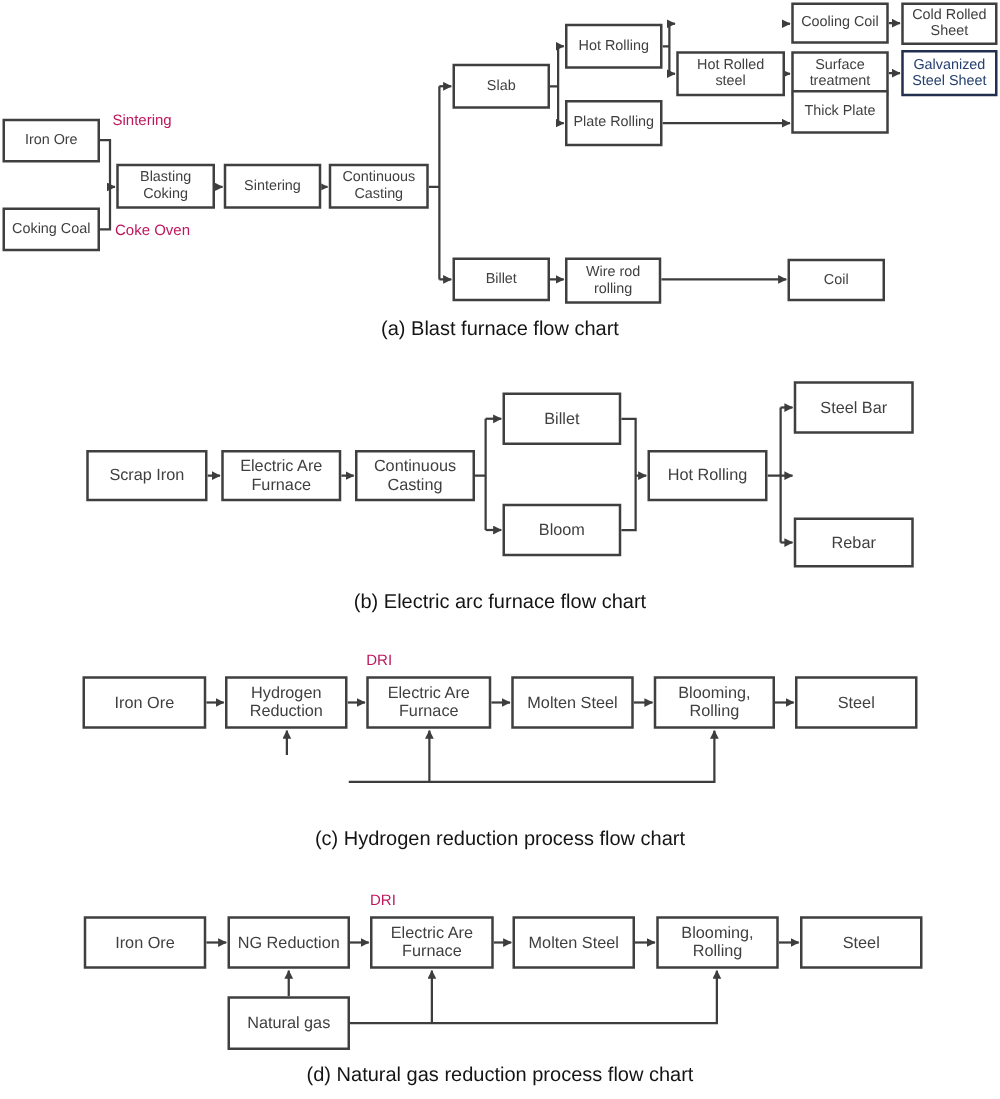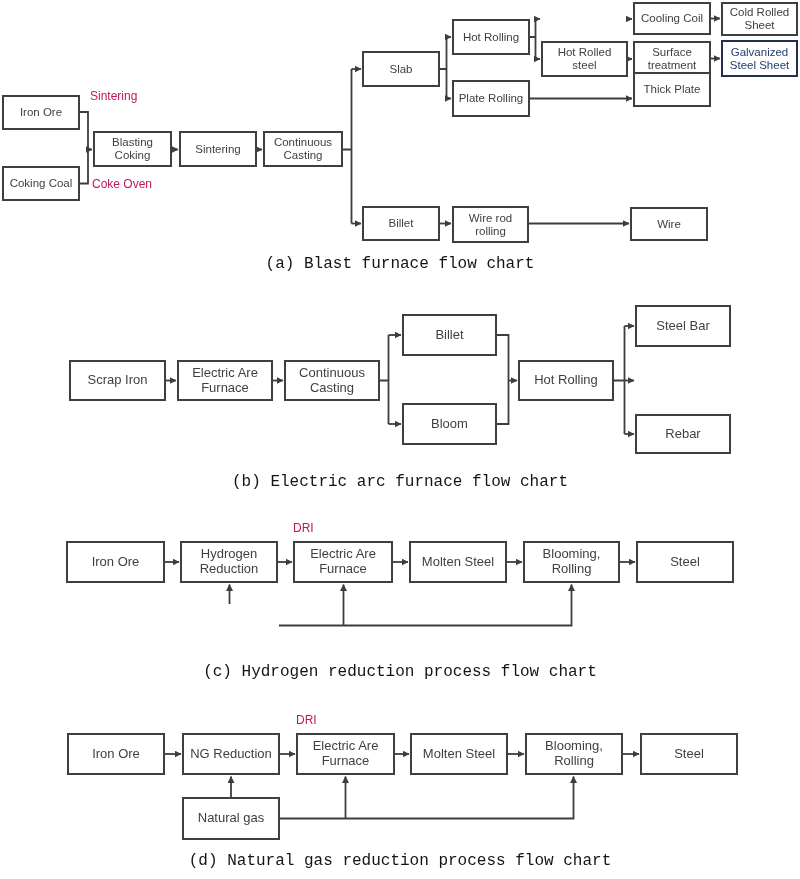--- a/index.html
+++ b/index.html
@@ -8,21 +8,21 @@
   svg.wires{position:absolute;left:0;top:0;z-index:0;}
   .node{position:absolute;z-index:1;background:#ffffff;border:2px solid #3f3f3f;
         box-sizing:border-box;display:flex;align-items:center;justify-content:center;
         text-align:center;color:#3f3f3f;line-height:1.12;padding:1px 2px;}
   .sz-a{font-size:11.5px;}
   .sz-b{font-size:13px;}
   .node.navy{color:#26406E;border-color:#232F4E;}
   .flabel{position:absolute;z-index:1;color:#be185d;font-size:12px;white-space:nowrap;}
   .flabel.ctr{text-align:left;white-space:normal;}
   .caption{position:absolute;z-index:1;left:0;width:800px;text-align:center;
-           font-family:Liberation Mono, monospace;font-size:16px;color:#141414;}
+           font-family:Liberation Sans, sans-serif;font-size:16px;color:#141414;}
 </style>
 </head>
 <body>
 
 <div class="page">
 
   <svg class="wires" width="800" height="879">
     <defs>
       <marker id="ah" markerUnits="userSpaceOnUse" markerWidth="8" markerHeight="8" refX="6.5" refY="3.5" orient="auto">
         <path d="M0,0 L7,3.5 L0,7 Z" fill="#3d3d3d"></path>
@@ -94,21 +94,21 @@
   <div class="node sz-a" style="left:362px;top:206px;width:78px;height:35px">Billet</div>
   <div class="node sz-a" style="left:452px;top:19px;width:78px;height:36px">Hot Rolling</div>
   <div class="node sz-a" style="left:452px;top:80px;width:78px;height:37px">Plate Rolling</div>
   <div class="node sz-a" style="left:541px;top:41px;width:87px;height:36px">Hot Rolled steel</div>
   <div class="node sz-a" style="left:633px;top:2px;width:78px;height:33px">Cooling Coil</div>
   <div class="node sz-a" style="left:633px;top:41px;width:78px;height:36px">Surface treatment</div>
   <div class="node sz-a" style="left:633px;top:72px;width:78px;height:35px">Thick Plate</div>
   <div class="node sz-a" style="left:721px;top:2px;width:77px;height:34px">Cold Rolled Sheet</div>
   <div class="node sz-a navy" style="left:721px;top:40px;width:77px;height:37px">Galvanized Steel Sheet</div>
   <div class="node sz-a" style="left:452px;top:206px;width:77px;height:37px">Wire rod rolling</div>
-  <div class="node sz-a" style="left:630px;top:207px;width:78px;height:34px">Wire</div>
+  <div class="node sz-a" style="left:630px;top:207px;width:78px;height:34px">Coil</div>
   <div class="flabel" style="left:90px;top:89px">Sintering</div>
   <div class="flabel" style="left:92px;top:177px">Coke Oven</div>
   <div class="caption" style="top:255px">(a) Blast furnace flow chart</div>
 
   <div class="node sz-b" style="left:69px;top:360px;width:97px;height:41px">Scrap Iron</div>
   <div class="node sz-b" style="left:177px;top:360px;width:96px;height:41px">Electric Are Furnace</div>
   <div class="node sz-b" style="left:284px;top:360px;width:96px;height:41px">Continuous Casting</div>
   <div class="node sz-b" style="left:402px;top:314px;width:95px;height:42px">Billet</div>
   <div class="node sz-b" style="left:402px;top:403px;width:95px;height:42px">Bloom</div>
   <div class="node sz-b" style="left:518px;top:360px;width:96px;height:41px">Hot Rolling</div>

